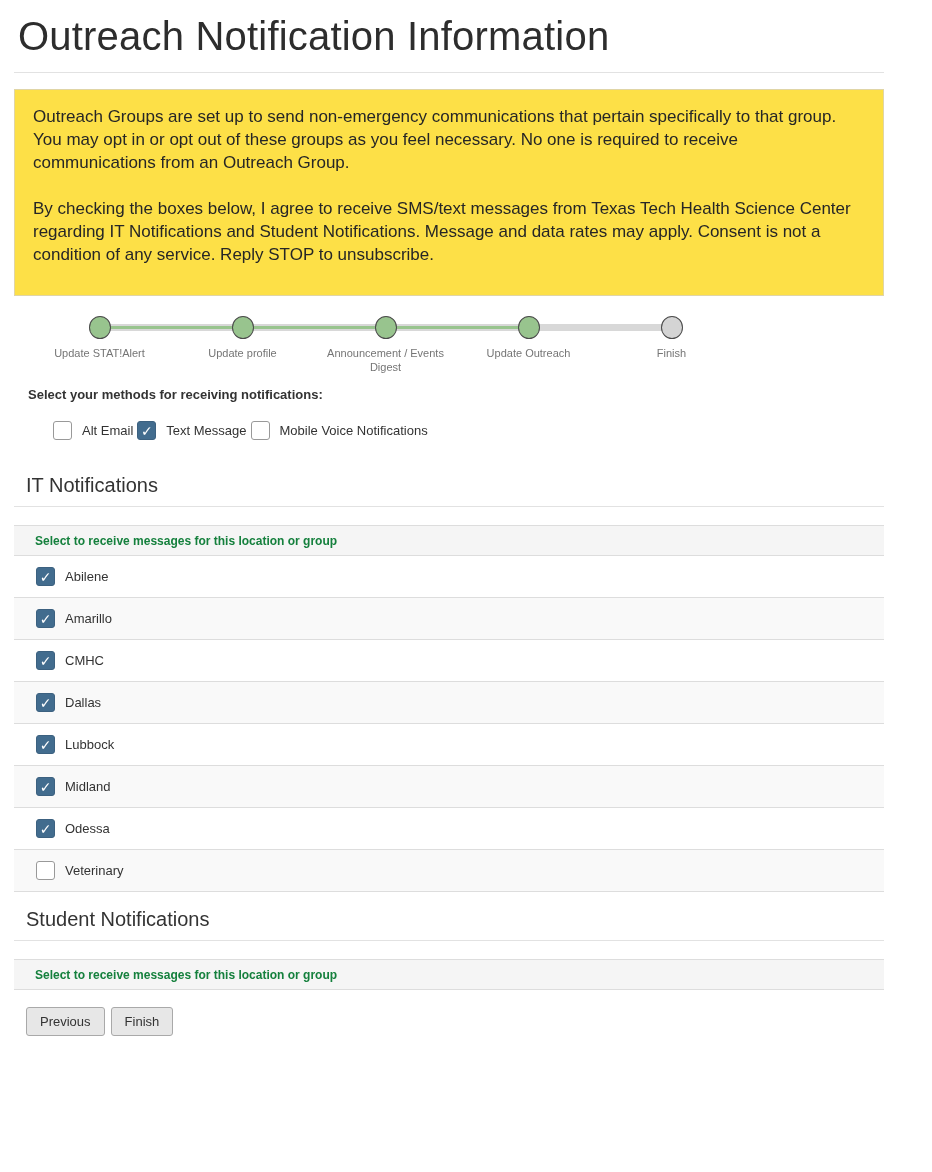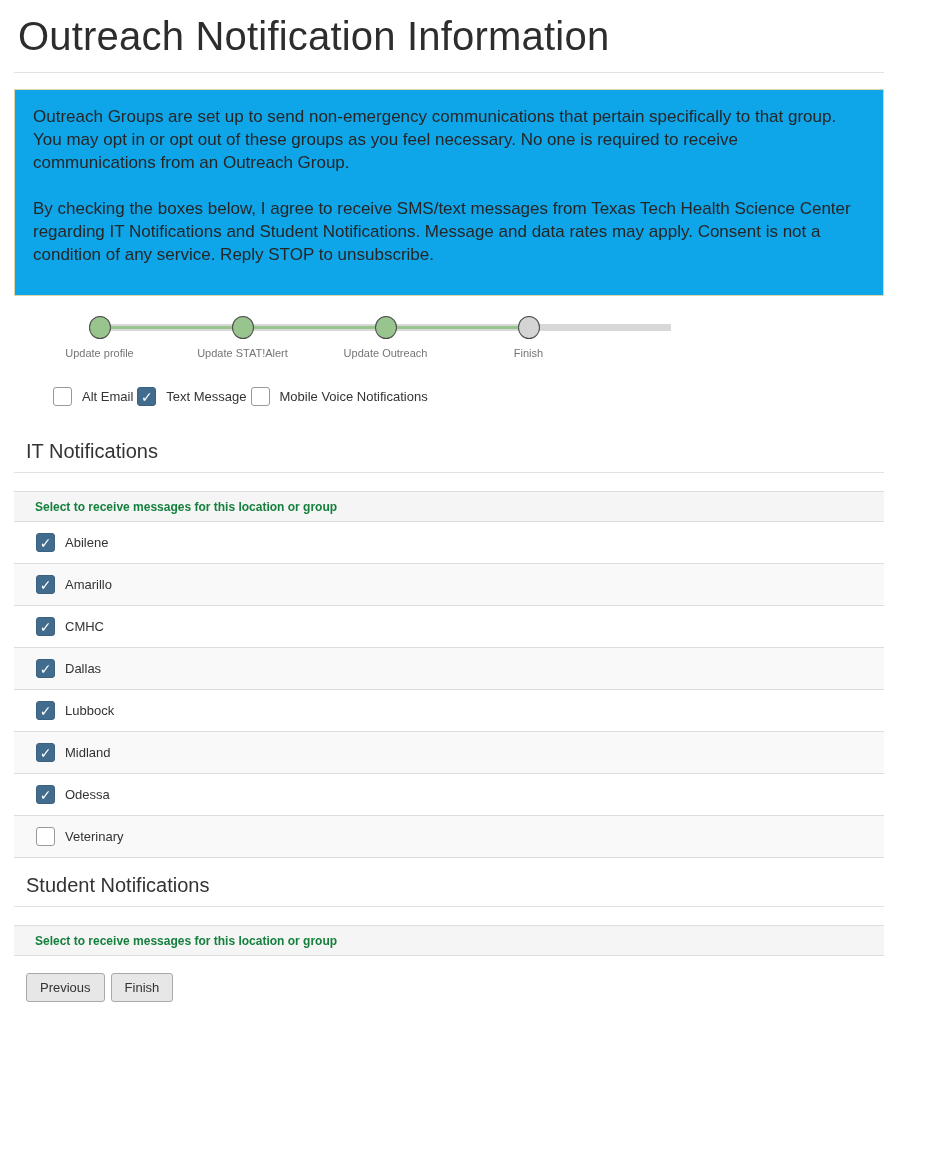--- a/index.html
+++ b/index.html
@@ -13,21 +13,21 @@
 
   
   .page-title {
     font-size: 40px; font-weight: 400; color: #2d2d2d;
     margin: 4px 0 13px 4px; letter-spacing: 0.2px;
   }
   .title-rule { border: 0; border-top: 1px solid #e2e2e2; margin: 0 0 16px 0; }
 
   
   .info-box {
-    background: #0ea5e9; border: 1px solid #e0d5a6;
+    background: #fde047; border: 1px solid #e0d5a6;
     padding: 15px 20px 6px 18px; margin: 0 0 20px 0;
   }
   .info-box p {
     margin: 0 0 23px 0; font-size: 17px; line-height: 23px; color: #262626;
   }
 
   
   .stepper {
     position: relative; width: 715px; margin: 0 0 7px 14px; height: 64px;
   }
@@ -115,37 +115,42 @@
     <p>Outreach Groups are set up to send non-emergency communications that pertain specifically to that group. You may opt in or opt out of these groups as you feel necessary. No one is required to receive communications from an Outreach Group.</p>
     <p>By checking the boxes below, I agree to receive SMS/text messages from Texas Tech Health Science Center regarding IT Notifications and Student Notifications. Message and data rates may apply. Consent is not a condition of any service. Reply STOP to unsubscribe.</p>
   </div>
 
   <div class="stepper">
     <div class="step-track"></div>
     <div class="step-track-done"></div>
     <div class="steps">
       <div class="step">
         <div class="step-dot complete"></div>
+        <div class="step-label">Update STAT!Alert</div>
+      </div>
+      <div class="step">
+        <div class="step-dot complete"></div>
         <div class="step-label">Update profile</div>
       </div>
       <div class="step">
         <div class="step-dot complete"></div>
-        <div class="step-label">Update STAT!Alert</div>
+        <div class="step-label">Announcement / Events Digest</div>
       </div>
       <div class="step">
         <div class="step-dot complete"></div>
         <div class="step-label">Update Outreach</div>
       </div>
       <div class="step">
         <div class="step-dot pending"></div>
         <div class="step-label">Finish</div>
       </div>
     </div>
   </div>
 
+  <div class="methods-label">Select your methods for receiving notifications:</div>
   <div class="methods-row">
     <label class="method">
       <span class="cb">
           <span class="tick">✓</span>
         </span>
       <span class="method-label">Alt Email</span>
     </label>
     <label class="method">
       <span class="cb checked">
           <span class="tick">✓</span>

